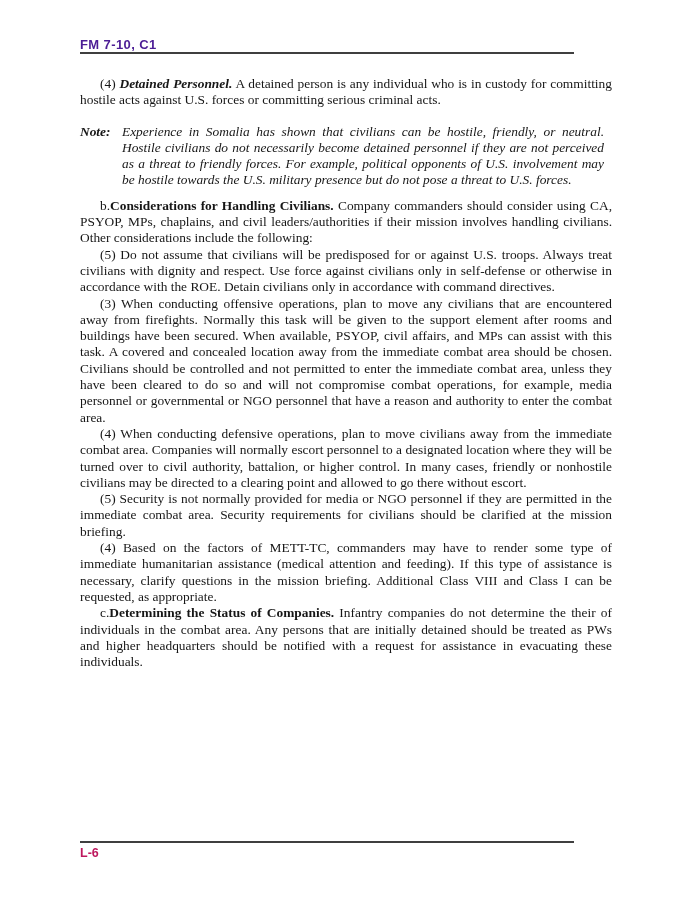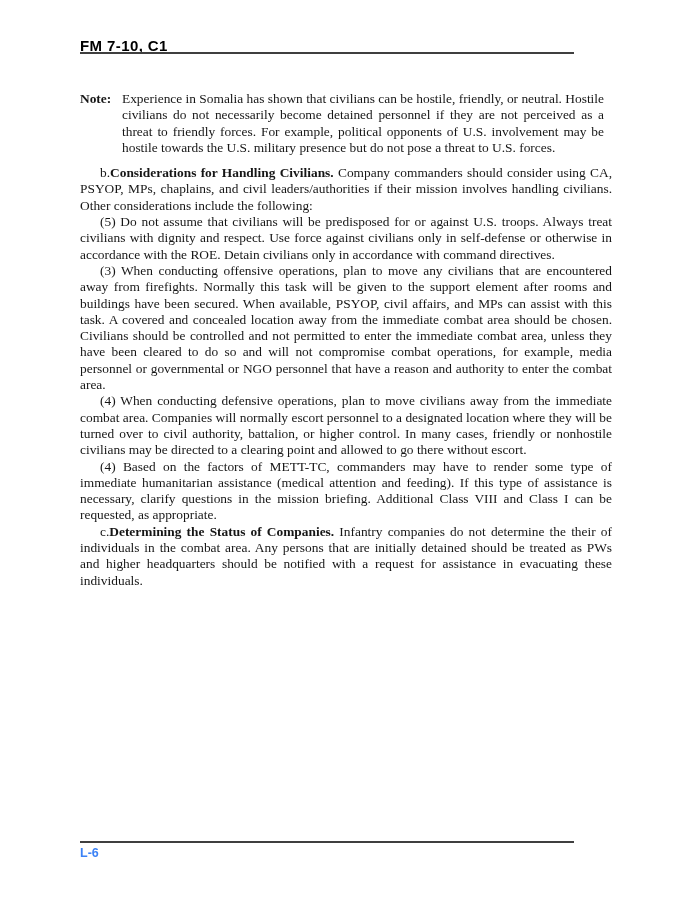--- a/index.html
+++ b/index.html
@@ -15,23 +15,23 @@
     font-family: "Liberation Serif", "DejaVu Serif", serif;
     color: #161616;
     overflow: hidden;
   }
   .header-title {
     position: absolute;
     left: 80px;
     top: 37px;
     font-family: "Liberation Sans", "DejaVu Sans", sans-serif;
     font-weight: 700;
-    font-size: 15px;
+    font-size: 13px;
     letter-spacing: 0.4px;
-    color: #000000;
+    color: #4c1d95;
   }
   .header-rule {
     position: absolute;
     left: 80px;
     top: 52px;
     width: 494px;
     height: 2px;
     background: #3f3f3f;
   }
   .body-text {
@@ -46,20 +46,21 @@
   .body-text p {
     margin: 0;
     padding: 0;
   }
   p.indent {
     text-indent: 20px;
   }
   p.note {
     margin: 15px 8px 9px 0;
     padding-left: 42px;
+    font-style: italic;
   }
   .note-label {
     display: inline-block;
     width: 42px;
     margin-left: -42px;
     font-weight: 700;
     text-indent: 0;
   }
   .sec-head {
     font-weight: 700;
@@ -76,46 +77,48 @@
     height: 2px;
     background: #3f3f3f;
   }
   .footer-num {
     position: absolute;
     left: 80px;
     top: 846px;
     font-family: "Liberation Sans", "DejaVu Sans", sans-serif;
     font-weight: 700;
     font-size: 12.5px;
-    color: #3b82f6;
+    color: #be185d;
   }
 </style>
 </head>
 <body>
 
 <div class="page">
 
   <div class="header-title">FM 7-10, C1</div>
   <div class="header-rule"></div>
 
   <div class="body-text">
 
 
+    <p class="par indent"><span>(4) </span><span class="sec-head-italic">Detained Personnel.</span><span> A detained person is any individual who is in custody for committing hostile acts against U.S. forces or committing serious criminal acts.</span></p>
 
     <p class="note"><b class="note-label">Note:</b><span>Experience in Somalia has shown that civilians can be hostile, friendly, or neutral. Hostile civilians do not necessarily become detained personnel if they are not perceived as a threat to friendly forces. For example, political opponents of U.S. involvement may be hostile towards the U.S. military presence but do not pose a threat to U.S. forces.</span></p>
 
     <p class="par indent"><span>b.</span><span class="sec-head">Considerations for Handling Civilians.</span><span> Company commanders should consider using CA, PSYOP, MPs, chaplains, and civil leaders/authorities if their mission involves handling civilians. Other considerations include the following:</span></p>
 
 
     <p class="par indent"><span>(5) Do not assume that civilians will be predisposed for or against U.S. troops. Always treat civilians with dignity and respect. Use force against civilians only in self-defense or otherwise in accordance with the ROE. Detain civilians only in accordance with command directives.</span></p>
 
     <p class="par indent"><span>(3) When conducting offensive operations, plan to move any civilians that are encountered away from firefights. Normally this task will be given to the support element after rooms and buildings have been secured. When available, PSYOP, civil affairs, and MPs can assist with this task. A covered and concealed location away from the immediate combat area should be chosen. Civilians should be controlled and not permitted to enter the immediate combat area, unless they have been cleared to do so and will not compromise combat operations, for example, media personnel or governmental or NGO personnel that have a reason and authority to enter the combat area.</span></p>
 
     <p class="par indent"><span>(4) When conducting defensive operations, plan to move civilians away from the immediate combat area. Companies will normally escort personnel to a designated location where they will be turned over to civil authority, battalion, or higher control. In many cases, friendly or nonhostile civilians may be directed to a clearing point and allowed to go there without escort.</span></p>
 
+    <p class="par indent"><span>(5) Security is not normally provided for media or NGO personnel if they are permitted in the immediate combat area. Security requirements for civilians should be clarified at the mission briefing.</span></p>
 
     <p class="par indent"><span>(4) Based on the factors of METT-TC, commanders may have to render some type of immediate humanitarian assistance (medical attention and feeding). If this type of assistance is necessary, clarify questions in the mission briefing. Additional Class VIII and Class I can be requested, as appropriate.</span></p>
 
     <p class="par indent"><span>c.</span><span class="sec-head">Determining the Status of Companies.</span><span> Infantry companies do not determine the their of individuals in the combat area. Any persons that are initially detained should be treated as PWs and higher headquarters should be notified with a request for assistance in evacuating these individuals.</span></p>
 
   </div>
 
   <div class="footer-rule"></div>
   <div class="footer-num">L-6</div>
 

